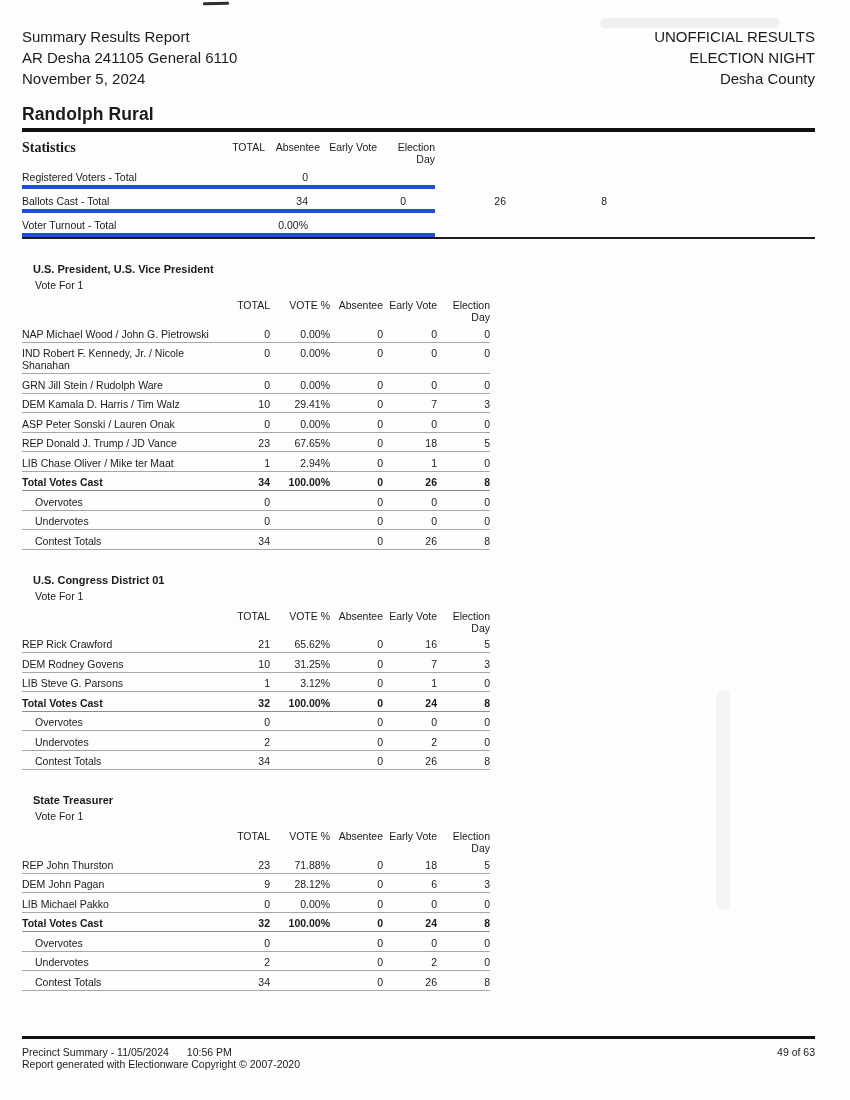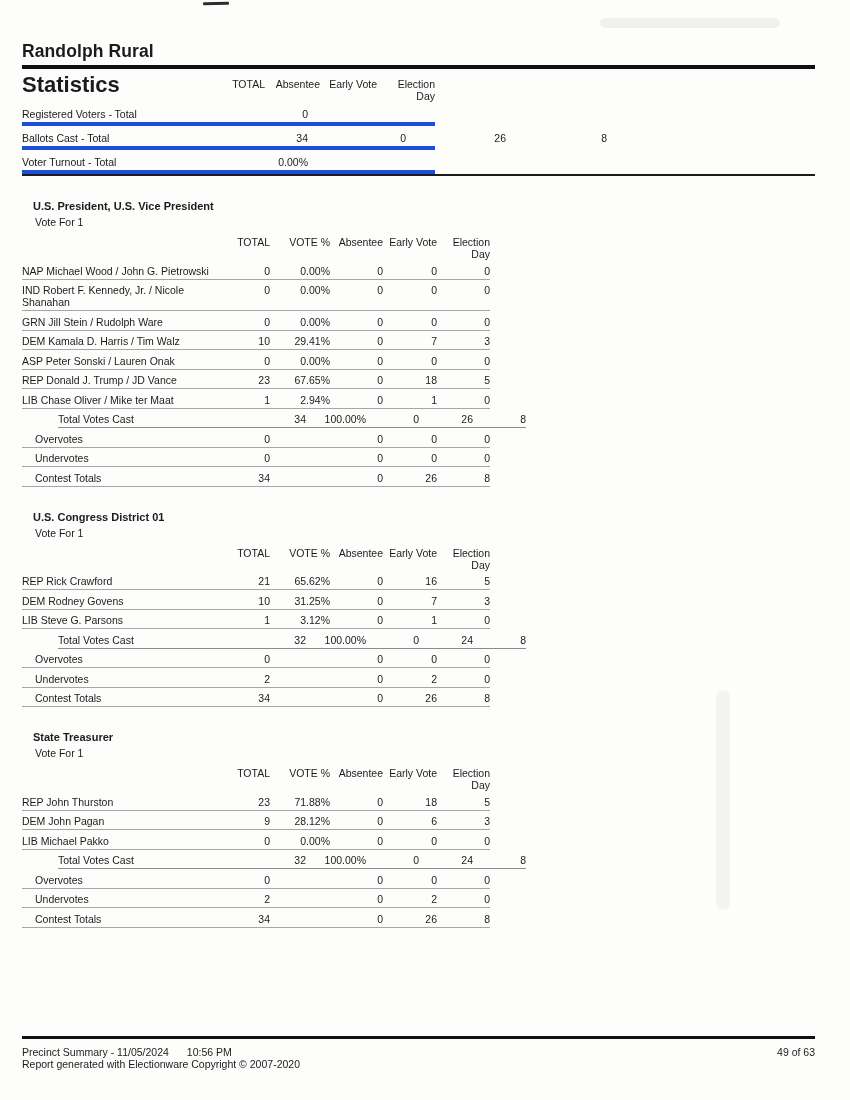--- a/index.html
+++ b/index.html
@@ -21,51 +21,63 @@
   
   .precinct { margin-top: 15px; font-size: 17.5px; font-weight: bold; letter-spacing: .1px; }
   .rule-thick { height: 4px; background: #111; margin-top: 3px; }
   .rule-dark  { height: 2px; background: #1c1c1c; width: 793px; }
   
   .t-col { text-align: right; font-size: 10.5px; line-height: 12px; }
   .t-label { text-align: left; font-size: 10.5px; line-height: 12px; }
   
   .stats-grid { display: grid; grid-template-columns: 188px 55px 55px 57px 58px; width: 413px; align-items: start; }
   .stats-head { margin-top: 7px; }
-  .stats-title { font-size: 22px; font-weight: bold; line-height: 18px; }
+  .stats-title { font-size: 14px; font-weight: bold; line-height: 18px; font-family: Liberation Serif, serif; }
   .stats-head .t-col { padding-top: 2px; }
   .stats-rows .stats-grid { border-bottom: 4px solid #1d4ed8; padding: 6px 0 2px; gap: 43px; }
   
   .t-grid { display: grid; grid-template-columns: 208px 40px 60px 53px 54px 53px; width: 468px; align-items: start; }
   .contest { margin-top: 23px; }
   .contest-title { font-size: 11px; font-weight: bold; margin-left: 11px; line-height: 15px; }
   .vote-for { font-size: 10.5px; margin-left: 13px; margin-top: 2px; line-height: 13px; }
   .t-head { margin-top: 7px; }
   .t-row { border-bottom: 1px solid #a6a6a6; padding: 4.5px 0 2px; }
-  .t-row.total { font-weight: normal; border-bottom-color: #8c8c8c; margin-left: 36px; }
+  .t-row.total { font-weight: bold; border-bottom-color: #8c8c8c; }
   .t-row.sub .t-label { padding-left: 13px; }
   
   .footer { position: absolute; left: 22px; top: 1036px; width: 793px; }
   .footer-rule { height: 3px; background: #111; }
   .footer-line1 { display: flex; justify-content: space-between; margin-top: 7px; font-size: 10.5px; }
   .footer-time { margin-left: 15px; }
   .footer-line2 { font-size: 10.5px; }
   
   .artifact-dash { position: absolute; top: 2px; left: 203px; width: 26px; height: 3px; background: #2e2e2e; transform: rotate(-1deg); border-radius: 1px; }
   .artifact-smudge1 { position: absolute; top: 18px; right: 70px; width: 180px; height: 10px; background: #f0f0ef; border-radius: 5px; }
   .artifact-smudge2 { position: absolute; top: 690px; right: 120px; width: 14px; height: 220px; background: #f4f4f3; border-radius: 7px; }
 </style>
 </head>
 <body>
 
 <div class="page">
   <div class="artifact-dash"></div>
   <div class="artifact-smudge1"></div>
   <div class="artifact-smudge2"></div>
 
+  <header class="report-header">
+    <div class="hdr-left">
+      <div>Summary Results Report</div>
+      <div>AR Desha 241105 General 6110</div>
+      <div>November 5, 2024</div>
+    </div>
+    <div class="hdr-right">
+      <div>UNOFFICIAL RESULTS</div>
+      <div>ELECTION NIGHT</div>
+      <div>Desha County</div>
+    </div>
+  </header>
 
   <div class="precinct">Randolph Rural</div>
   <div class="rule-thick"></div>
 
   <section>
     <div class="stats-grid stats-head">
       <div class="stats-title">Statistics</div>
       <div class="t-col">TOTAL</div>
       <div class="t-col">Absentee</div>
       <div class="t-col">Early Vote</div>

